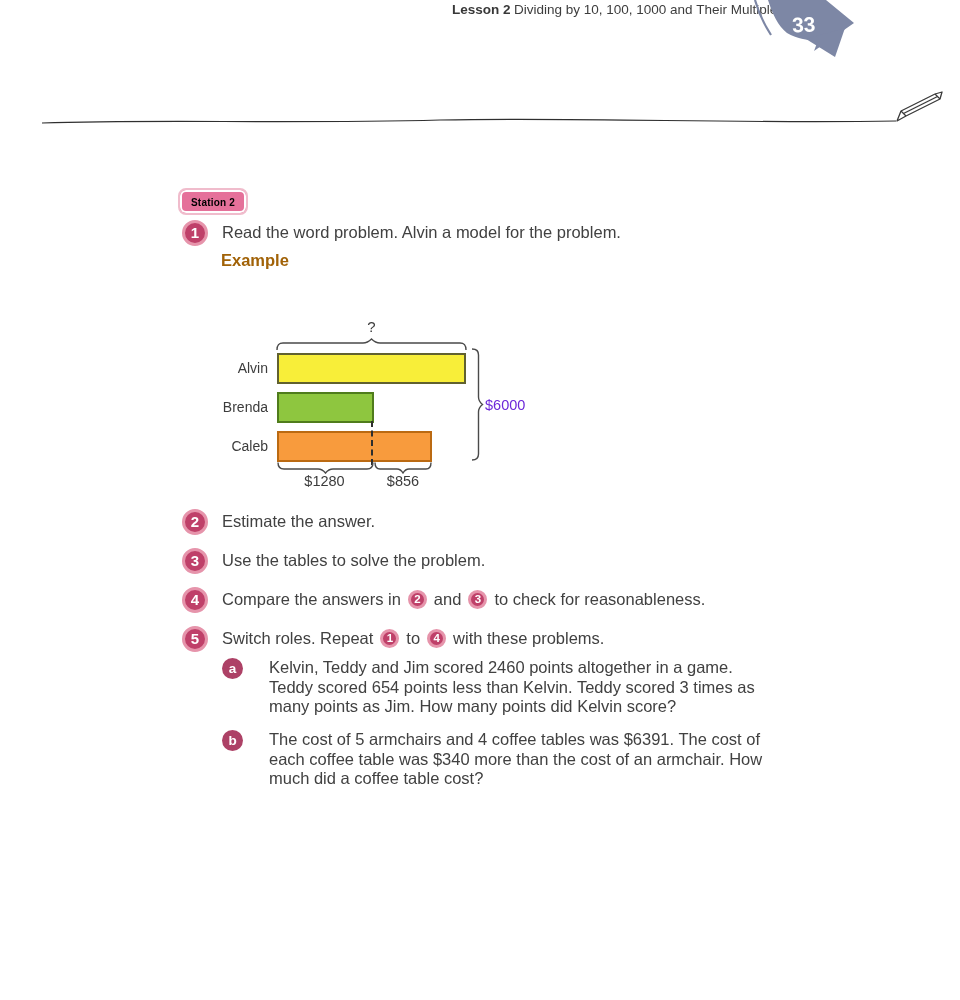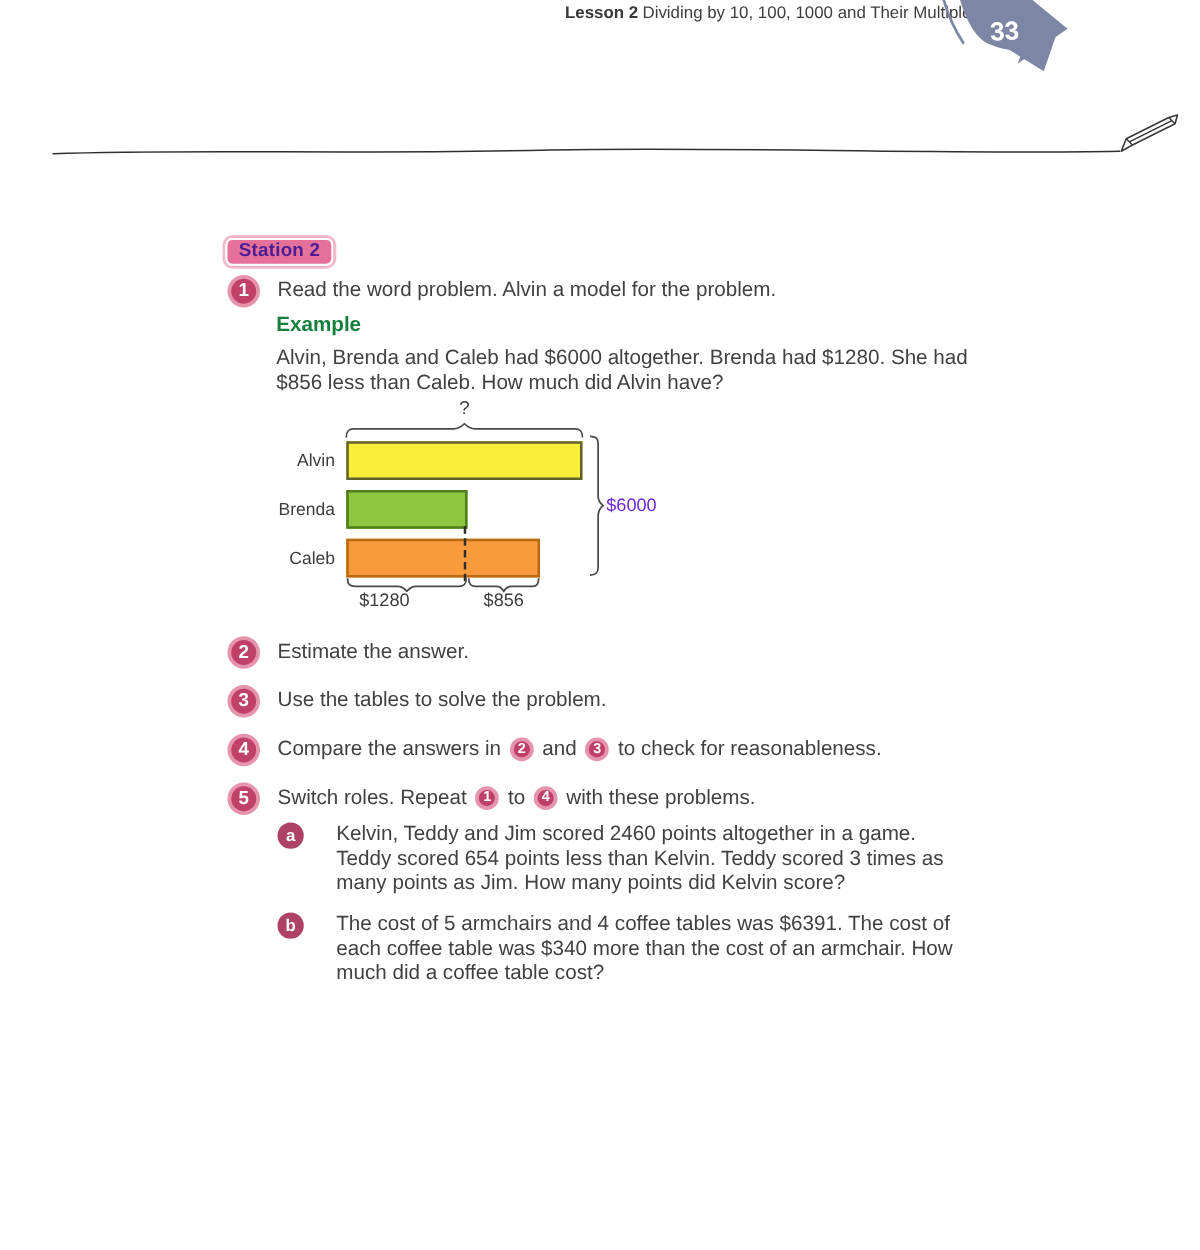--- a/index.html
+++ b/index.html
@@ -13,50 +13,50 @@
   .page-arrow{position:absolute;left:748px;top:0;}
   .page-arrow text{font-family:"Liberation Sans",sans-serif;font-weight:bold;font-size:21px;fill:#ffffff;}
 
   
   .rule-line{position:absolute;left:40px;top:95px;}
   .pencil{position:absolute;left:888px;top:90px;}
 
   
   .station-badge{position:absolute;left:178px;top:188px;background:#e5719a;border:2px solid #f0bccc;
     border-radius:8px;box-shadow:inset 0 0 0 2px #ffffff;padding:2px 11px 3px 11px;}
-  .station-badge span{color:#4c1d95;font-weight:bold;font-size:15px;letter-spacing:.2px;}
+  .station-badge span{color:#000000;font-weight:bold;font-size:10px;letter-spacing:.2px;}
 
   
   .step-row{position:absolute;left:182px;display:flex;align-items:center;height:27px;}
   .num-circle{display:inline-flex;align-items:center;justify-content:center;flex:0 0 auto;
     width:20px;height:20px;border-radius:50%;background:#bf4069;border:3px solid #e694ab;
     color:#fff;font-weight:bold;font-size:15px;line-height:1;}
   .num-circle.small{width:13px;height:13px;border-width:3px;font-size:11.5px;margin:0 2px;}
   .step-text{margin-left:14px;font-size:16.5px;color:#414141;white-space:nowrap;}
   .step-text.parts{display:inline-flex;align-items:center;gap:5px;}
 
   
   .example{position:absolute;left:221px;top:251px;width:572px;}
-  .example-heading{font-size:16.5px;font-weight:bold;color:#15803d;margin:0 0 7px 0;}
+  .example-heading{font-size:16.5px;font-weight:bold;color:#a16207;margin:0 0 7px 0;}
   .example-text{font-size:16.5px;line-height:19.5px;color:#414141;margin:0;}
 
   
   .diagram{position:absolute;left:200px;top:318px;width:340px;height:180px;}
   .diagram .bar{position:absolute;height:27px;border-width:2px;border-style:solid;}
   .bar-alvin {left:77px; top:35px; width:185px;background:#f8ee39;border-color:#61612f;}
   .bar-brenda{left:77px; top:74px; width:93px; background:#8ec63f;border-color:#4f7c1c;}
   .bar-caleb {left:77px; top:113px;width:151px;background:#f89b3d;border-color:#bb6a12;}
   .row-label{position:absolute;left:0;width:68px;text-align:right;font-size:14px;color:#3c3c3c;}
   .lbl-alvin{top:42px;} .lbl-brenda{top:81px;} .lbl-caleb{top:120px;}
   .dash-line{position:absolute;left:171px;top:103px;height:44px;width:0;border-left:2px dashed #2e2e2e;}
   .q-mark{position:absolute;left:77px;top:0px;width:189px;text-align:center;font-size:15px;color:#3c3c3c;}
   .brace{position:absolute;}
   .total-label{position:absolute;left:285px;top:79px;font-size:14.5px;color:#6d28d9;}
   .bottom-label{position:absolute;top:155px;font-size:14.5px;color:#3c3c3c;text-align:center;}
-  .lbl-1280{left:59px;width:97px;}
+  .lbl-1280{left:76px;width:97px;}
   .lbl-856{left:174px;width:58px;}
 
   
   .sub-row{position:absolute;left:222px;display:flex;align-items:flex-start;}
   .letter-circle{display:inline-flex;align-items:center;justify-content:center;flex:0 0 auto;
     width:21px;height:21px;border-radius:50%;background:#ad4166;color:#fff;
     font-weight:bold;font-size:13.5px;margin-top:0px;}
   .sub-text{margin-left:26px;width:505px;font-size:16.5px;line-height:19.5px;color:#414141;}
 </style>
 </head>
@@ -93,21 +93,20 @@
 
   <div class="step-row" style="top:219px">
     <span class="num-circle">
         <span>1</span>
       </span>
     <span class="step-text">Read the word problem. Alvin a model for the problem.</span>
   </div>
 
   <div class="example">
     <p class="example-heading">Example</p>
-    <p class="example-text">Alvin, Brenda and Caleb had $6000 altogether. Brenda had $1280. She had $856 less than Caleb. How much did Alvin have?</p>
   </div>
 
   <div class="diagram">
     <div class="q-mark">?</div>
 
     <svg class="brace" style="left:76px;top:20px" width="191" height="13" viewBox="0 0 191 13">
       <path d="M1,12 C1,6.5 3,5 7,5 L87,5 C91,5 93,3.5 95.5,1 C98,3.5 100,5 104,5 L184,5 C188,5 190,6.5 190,12" fill="none" stroke="#4a4a4a" stroke-width="1.4"></path>
     </svg>
 
     <span class="row-label lbl-alvin">Alvin</span>

